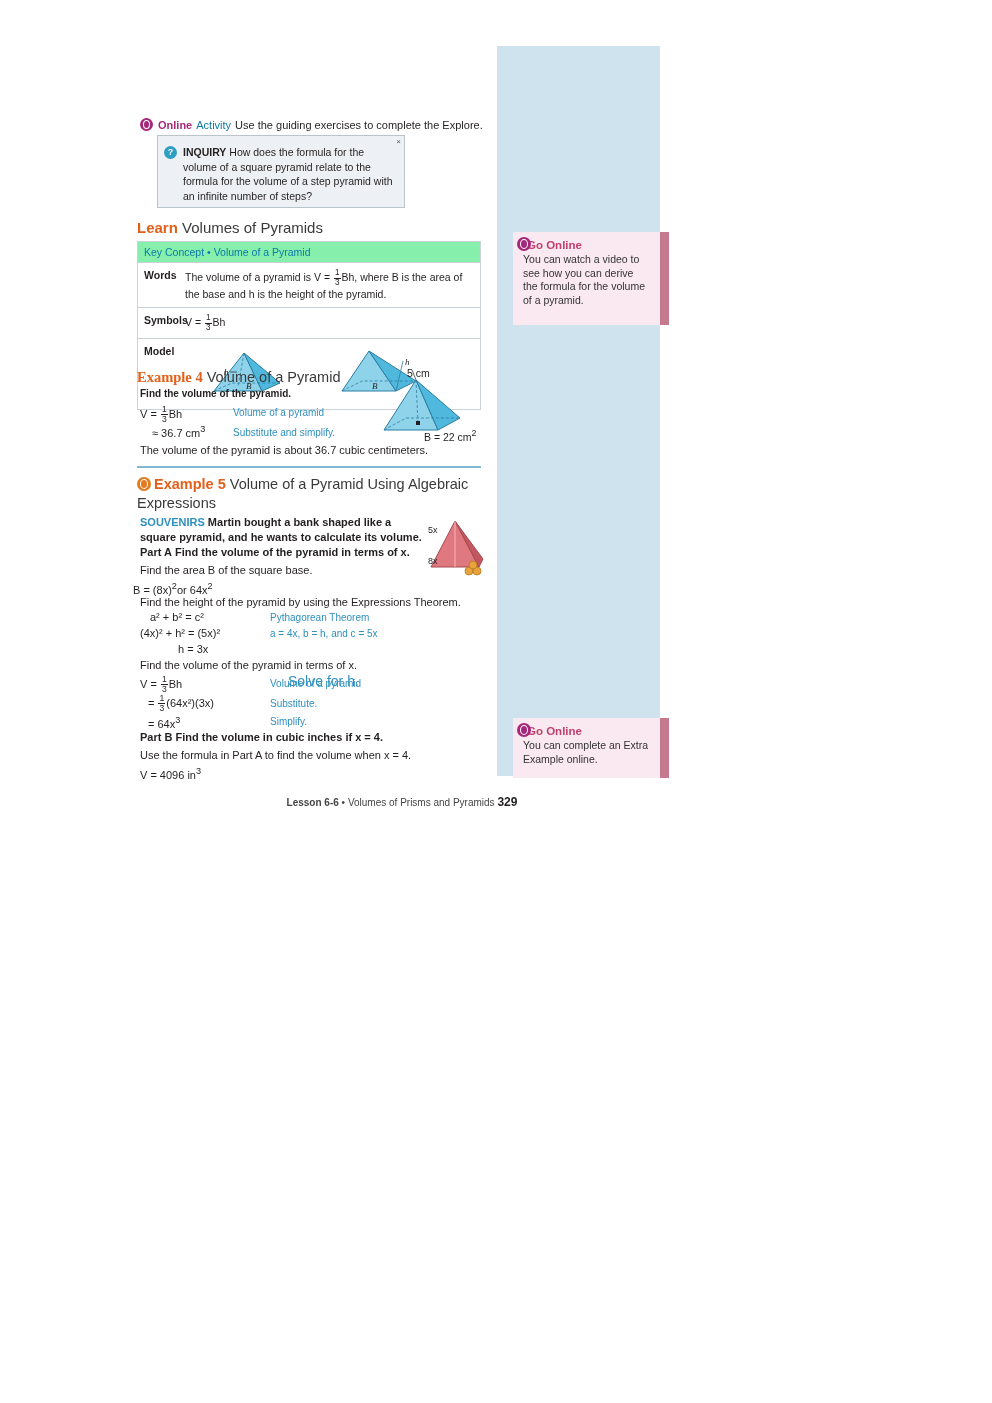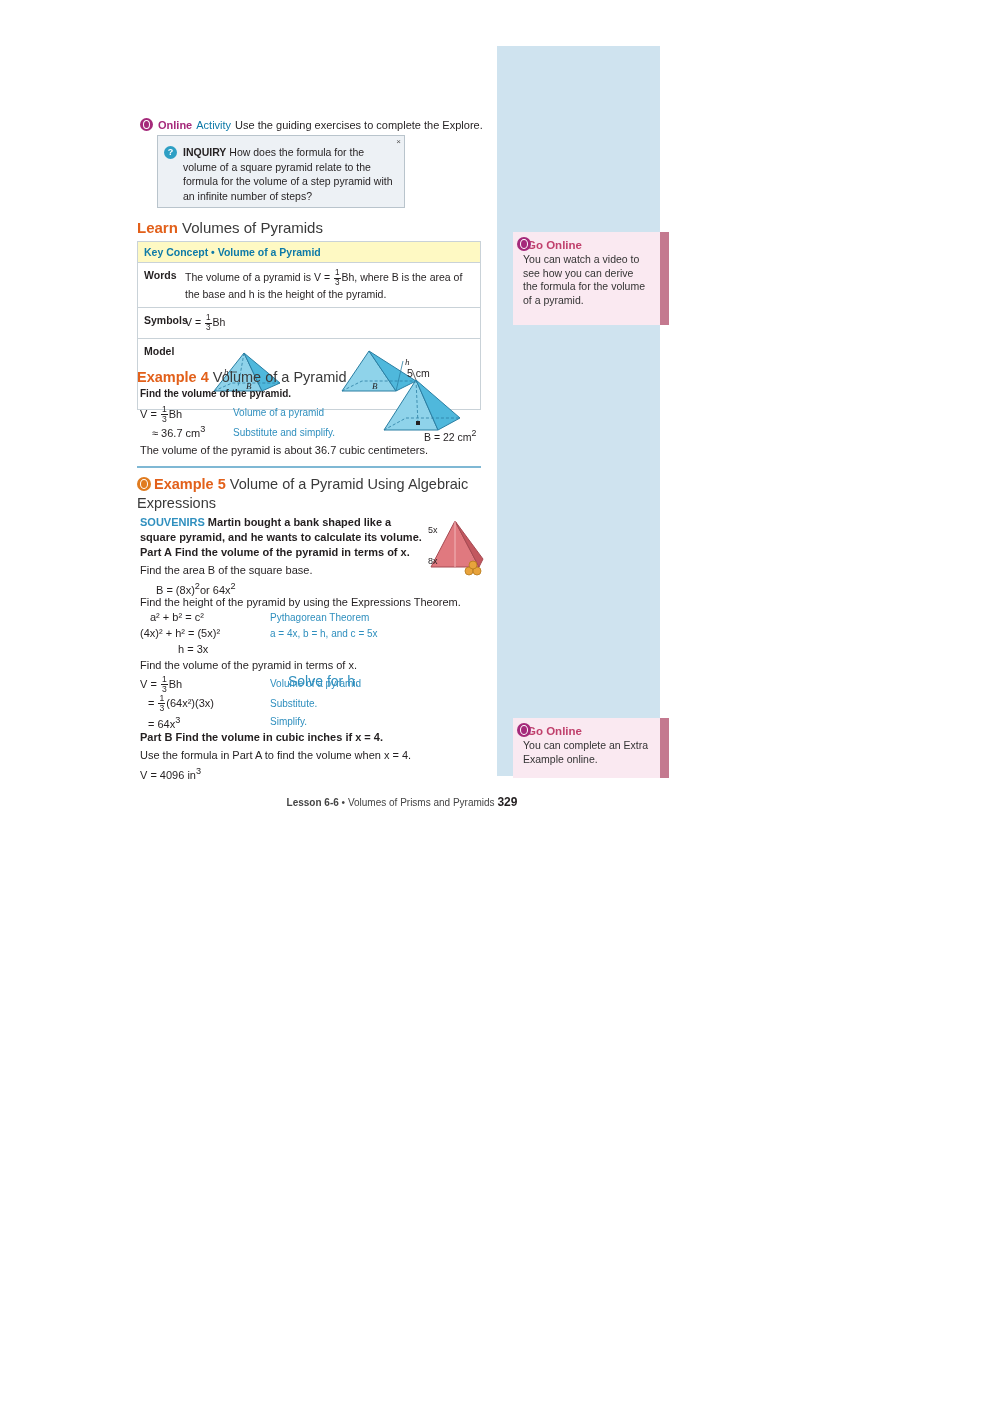--- a/index.html
+++ b/index.html
@@ -162,24 +162,24 @@
   .kc-box {
     position: absolute;
     left: 137px;
     top: 241px;
     width: 344px;
     border: 1px solid #c9d2d8;
     box-sizing: border-box;
     background: #fff;
   }
   .kc-title {
-    background: #fef9c3;
+    background: #86efac;
     color: #0e7aa8;
     font-size: 10.5px;
-    font-weight: bold;
+    font-weight: normal;
     padding: 4px 6px;
     border-bottom: 1px solid #c9d2d8;
   }
   .kc-row {
     display: flex;
     border-bottom: 1px solid #c9d2d8;
     font-size: 10.5px;
   }
   .kc-row:last-child { border-bottom: none; }
   .kc-label {
@@ -208,21 +208,21 @@
   }
   .frac .num { display: block; border-bottom: 1px solid #231f20; padding: 0 1px; }
   .frac .den { display: block; padding: 0 1px; }
   
   .ex4-head {
     position: absolute;
     left: 137px;
     top: 369px;
     font-size: 14.5px;
   }
-  .ex4-head .b { color: #e2601a; font-weight: bold; }
+  .ex4-head .b { color: #e2601a; font-weight: bold; font-family: Liberation Serif, serif; }
   .ex4-head .t { color: #3a3a3a; }
   .ex4-q {
     position: absolute;
     left: 140px;
     top: 388px;
     font-size: 10px;
     font-weight: bold;
   }
   .work {
     position: absolute;
@@ -415,21 +415,21 @@
   <div style="position:absolute;left:428px;top:525px;font-size:9px;">5x</div>
   <div style="position:absolute;left:428px;top:556px;font-size:9px;">8x</div>
 
   <div class="ex5-body" style="left:140px;top:545px;width:330px;">
     <span class="bk">Part A</span>
     <span class="bk">Find the volume of the pyramid in terms of x.</span>
   </div>
 
   <div class="ex5-body" style="left:140px;top:563px;">Find the area B of the square base.</div>
 
-  <div class="ex5-body" style="left:156px;top:579px;text-align:right;">
+  <div class="ex5-body" style="left:133px;top:579px;text-align:right;">
     <span>B = (8x)</span><sup>2</sup><span>or 64x</span><sup>2</sup>
   </div>
 
   <div class="ex5-body" style="left:140px;top:595px;">Find the height of the pyramid by using the Expressions Theorem.</div>
 
   <div class="ex5-body" style="left:150px;top:610px;"><span>a² + b² = c²</span></div>
   <div class="ex5-body" style="left:270px;top:610px;color:#2f8fbe;font-size:10px;">Pythagorean Theorem</div>
 
   <div class="ex5-body" style="left:140px;top:626px;"><span>(4x)² + h² = (5x)²</span></div>
   <div class="ex5-body" style="left:270px;top:626px;color:#2f8fbe;font-size:10px;">a = 4x, b = h, and c = 5x</div>

